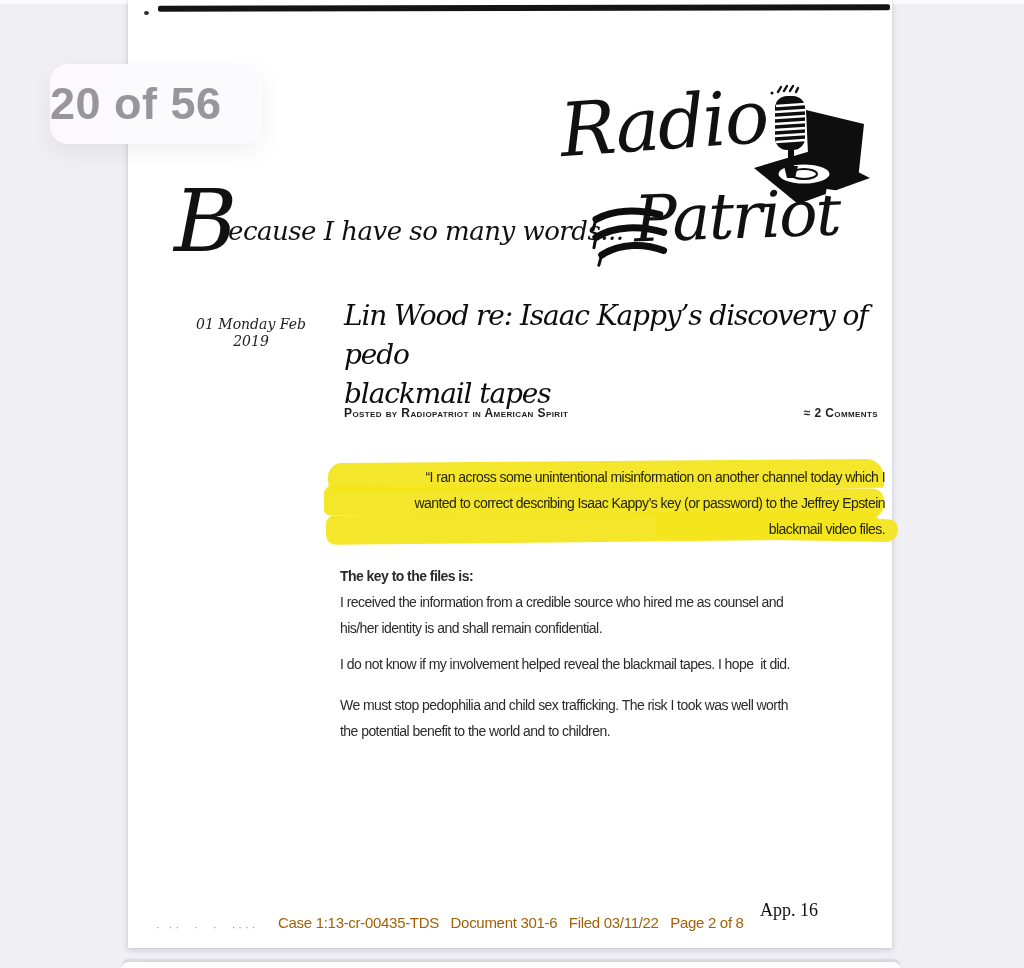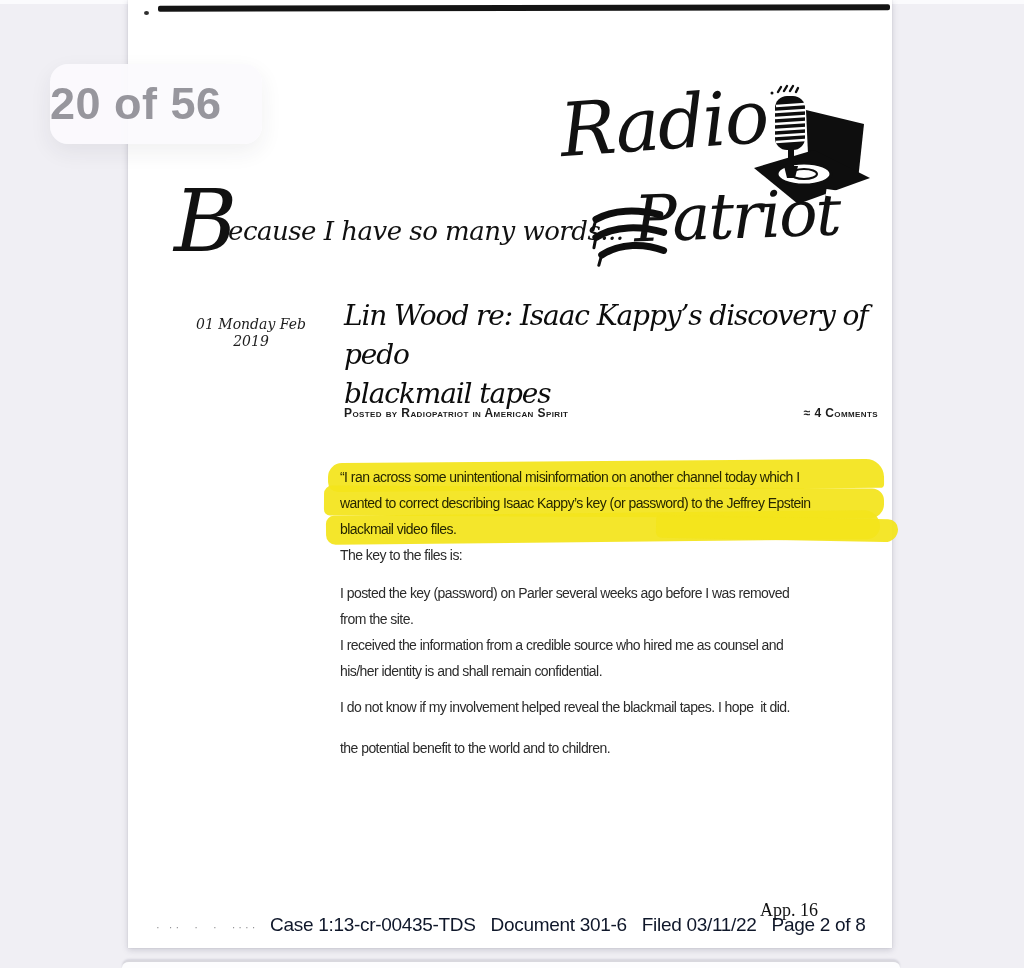--- a/index.html
+++ b/index.html
@@ -54,32 +54,32 @@
   .byline-row{
     position:absolute;left:216px;top:406px;width:534px;
     display:flex;justify-content:space-between;align-items:baseline;
   }
   .byline,.comments{
     font-variant:small-caps;font-weight:700;font-size:12px;letter-spacing:.4px;color:#1c1c1c;
   }
   
   .body{position:absolute;left:212px;top:450px;width:545px;color:#2b2b2b;}
   .bline{font-size:14px;letter-spacing:-.55px;line-height:26px;height:26px;white-space:pre;}
-  .hl-wrap{position:relative;margin-top:14px;}
+  .hl-wrap{position:relative;margin-top:14px;text-align:right;}
   .hl-wrap .bline{position:relative;z-index:1;color:#262600;}
   .hl-stroke{position:absolute;background:var(--highlight-yellow);opacity:.93;z-index:0;}
   .hl1{left:-12px;top:-3px;width:556px;height:29px;transform:rotate(-.45deg);border-radius:14px 18px 4px 10px;}
   .hl2{left:-16px;top:23px;width:560px;height:30px;transform:rotate(.3deg);border-radius:8px 12px 14px 6px;}
   .hl3{left:-14px;top:49px;width:554px;height:29px;transform:rotate(-.6deg);border-radius:10px 20px 16px 12px;}
   .hl4{left:316px;top:53px;width:242px;height:23px;transform:rotate(1.1deg);border-radius:6px 14px 18px 8px;}
-  .p-key{} .p-cult{margin-top:14px;} .p-posted{margin-top:12px;}
+  .p-key{margin-top:21px;font-weight:bold;} .p-cult{margin-top:14px;} .p-posted{margin-top:12px;}
   .p-received{} .p-know{margin-top:10px;} .p-must{margin-top:15px;}
   
   .footer-marks{position:absolute;left:28px;top:921px;font-size:11px;letter-spacing:3px;color:#8f8f92;white-space:pre;}
-  .case-line{position:absolute;left:142px;top:914px;font-size:19px;letter-spacing:-.3px;color:#0f172a;white-space:pre;}
+  .case-line{position:absolute;left:150px;top:914px;font-size:15px;letter-spacing:-.3px;color:#a16207;white-space:pre;}
   .app-number{position:absolute;left:632px;top:900px;font-family:"Liberation Serif", serif;font-size:18px;color:#101010;}
 </style>
 </head>
 <body>
 
 <div class="stage">
   <div class="top-sheen"></div>
 
   <div class="page">
     <div class="scan-line"></div>
@@ -133,50 +133,47 @@
     <div class="script date-block">
       <div>01 Monday Feb</div>
       <div>2019</div>
     </div>
     <div class="script title">
       <div>Lin Wood re: Isaac Kappy’s discovery of pedo</div>
       <div>blackmail tapes</div>
     </div>
     <div class="byline-row">
       <span class="byline">Posted by Radiopatriot in American Spirit</span>
-      <span class="comments">≈ 4 Comments</span>
+      <span class="comments">≈ 2 Comments</span>
     </div>
 
     <div class="body">
 
       <div class="hl-wrap">
         <span class="hl-stroke hl1"></span>
         <span class="hl-stroke hl2"></span>
         <span class="hl-stroke hl3"></span>
         <span class="hl-stroke hl4"></span>
         <div class="bline">“I ran across some unintentional misinformation on another channel today which I</div>
         <div class="bline">wanted to correct describing Isaac Kappy’s key (or password) to the Jeffrey Epstein</div>
         <div class="bline">blackmail video files.</div>
       </div>
 
       <div class="p-key">
         <div class="bline">The key to the files is:</div>
       </div>
-      <div class="p-posted">
-        <div class="bline">I posted the key (password) on Parler several weeks ago before I was removed</div>
-        <div class="bline">from the site.</div>
-      </div>
       <div class="p-received">
         <div class="bline">I received the information from a credible source who hired me as counsel and</div>
         <div class="bline">his/her identity is and shall remain confidential.</div>
       </div>
       <div class="p-know">
         <div class="bline">I do not know if my involvement helped reveal the blackmail tapes. I hope  it did.</div>
       </div>
       <div class="p-must">
+        <div class="bline">We must stop pedophilia and child sex trafficking. The risk I took was well worth</div>
         <div class="bline">the potential benefit to the world and to children.</div>
       </div>
     </div>
 
     <span class="footer-marks">· ··  ·  ·  ····</span>
     <span class="case-line">Case 1:13-cr-00435-TDS   Document 301-6   Filed 03/11/22   Page 2 of 8</span>
     <span class="app-number">App. 16</span>
   </div>
 
   <div class="next-page-strip"></div>

